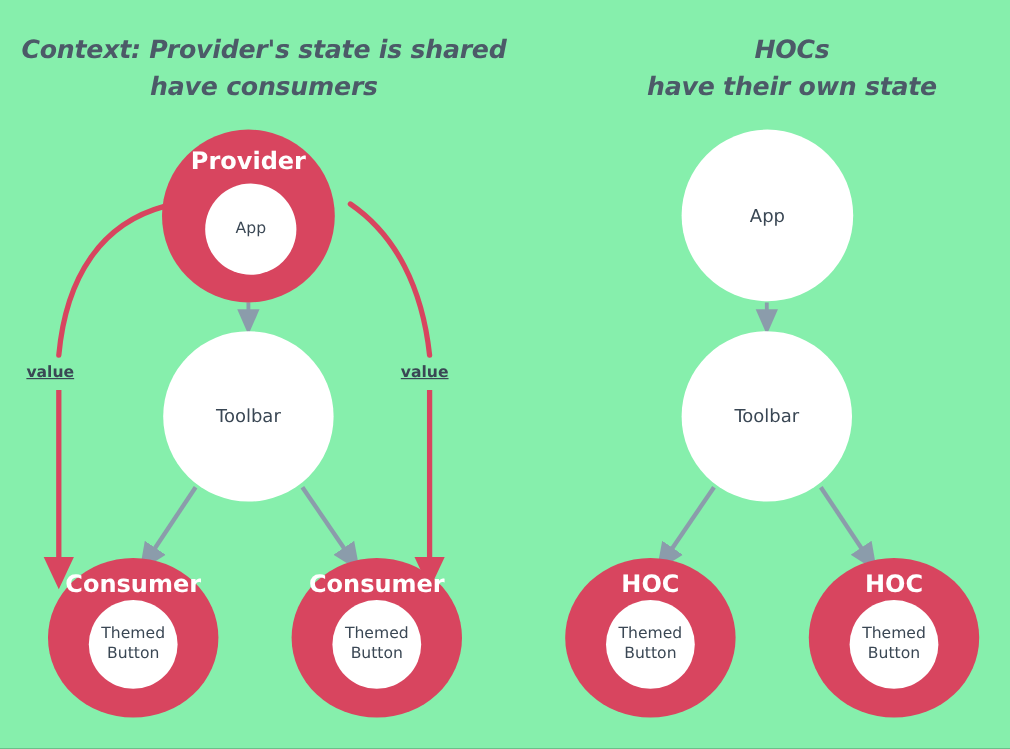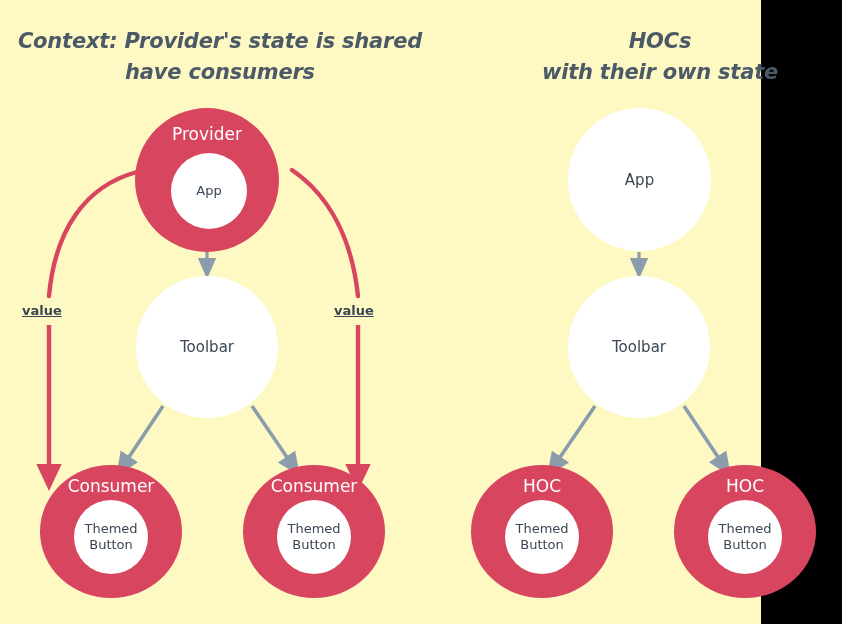--- a/index.html
+++ b/index.html
@@ -9,23 +9,23 @@
   }
   body {
     width: 842px;
     height: 624px;
     overflow: hidden;
     font-family: "DejaVu Sans", "Liberation Sans", sans-serif;
     position: relative;
   }
   #stage {
     position: relative;
-    width: 761px;
+    width: 842px;
     height: 624px;
-    background: #fef9c3;
+    background: #86efac;
   }
   svg.layer {
     position: absolute;
     left: 0;
     top: 0;
     width: 842px;
     height: 624px;
   }
   .title {
     position: absolute;
@@ -52,22 +52,22 @@
   }
   .plain {
     background: #ffffff;
   }
   .ring-label {
     position: absolute;
     left: 0;
     right: 0;
     text-align: center;
     color: #ffffff;
-    font-weight: normal;
-    font-size: 17px;
+    font-weight: bold;
+    font-size: 20px;
     line-height: 16px;
   }
   .inner {
     position: absolute;
     border-radius: 50%;
     background: #ffffff;
     display: flex;
     align-items: center;
     justify-content: center;
     text-align: center;
@@ -98,21 +98,21 @@
 
 <div id="stage">
 
   <div class="title" id="title-left">
     <div>Context: Provider's state is shared</div>
     <div>have consumers</div>
   </div>
 
   <div class="title" id="title-right">
     <div>HOCs</div>
-    <div>with their own state</div>
+    <div>have their own state</div>
   </div>
 
   <svg class="layer" viewBox="0 0 842 624">
     <defs>
       <marker id="grayhead" markerWidth="7" markerHeight="7" refX="3.2" refY="3.3" orient="auto" markerUnits="strokeWidth">
         <path d="M0,0.4 L6.6,3.3 L0,6.2 Z" fill="#8b9cab"></path>
       </marker>
       <marker id="redhead" markerWidth="6.5" markerHeight="6.5" refX="3" refY="3.2" orient="auto" markerUnits="strokeWidth">
         <path d="M0,0.3 L6.2,3.2 L0,6.1 Z" fill="#d8455f"></path>
       </marker>

